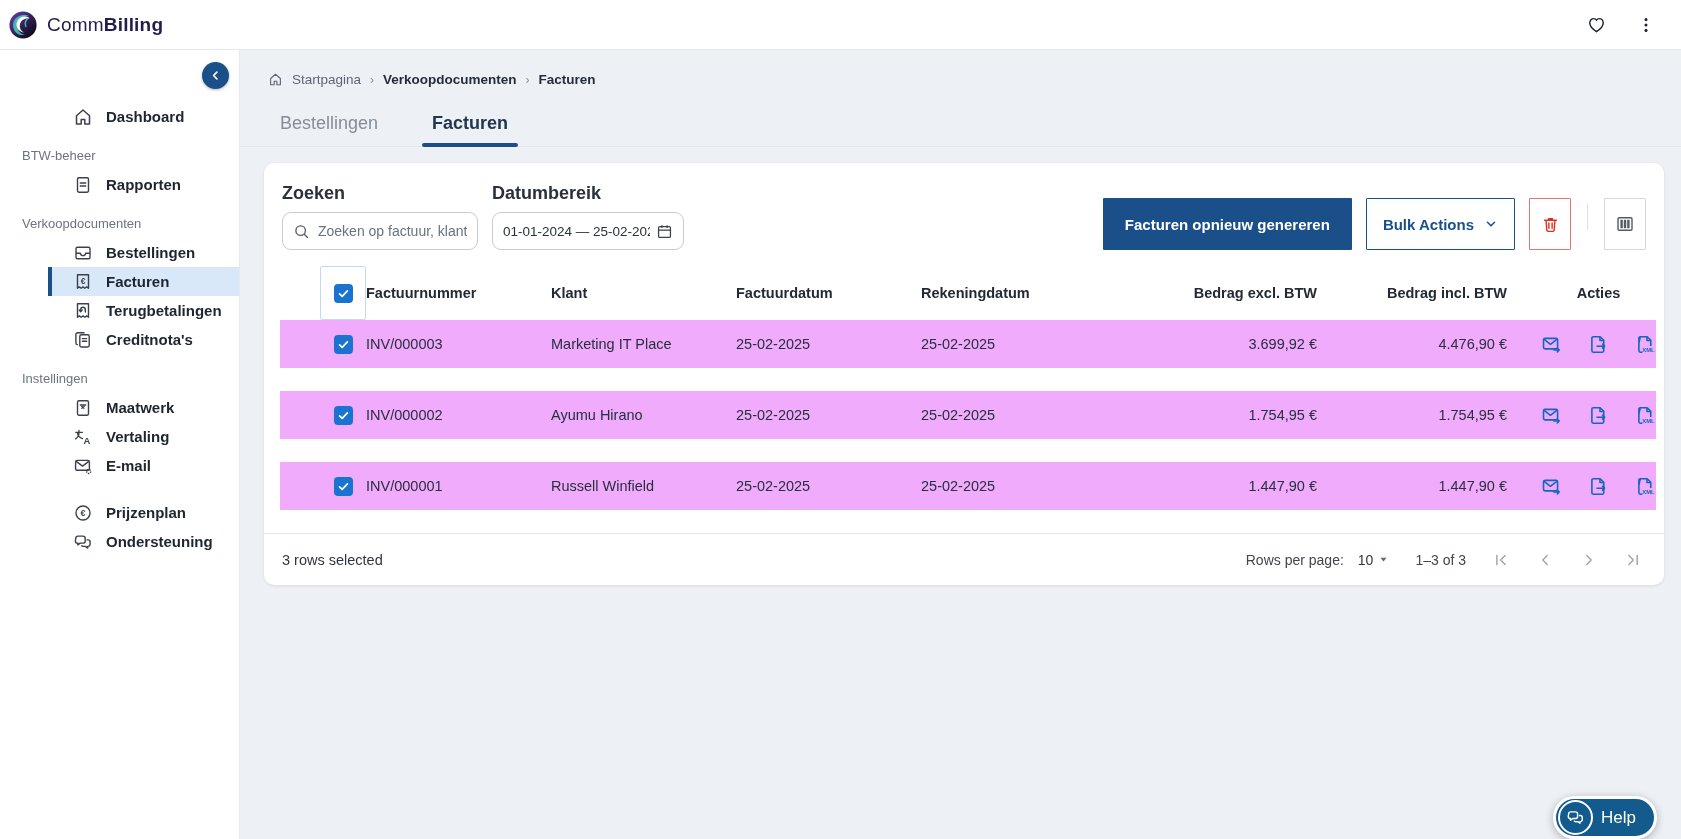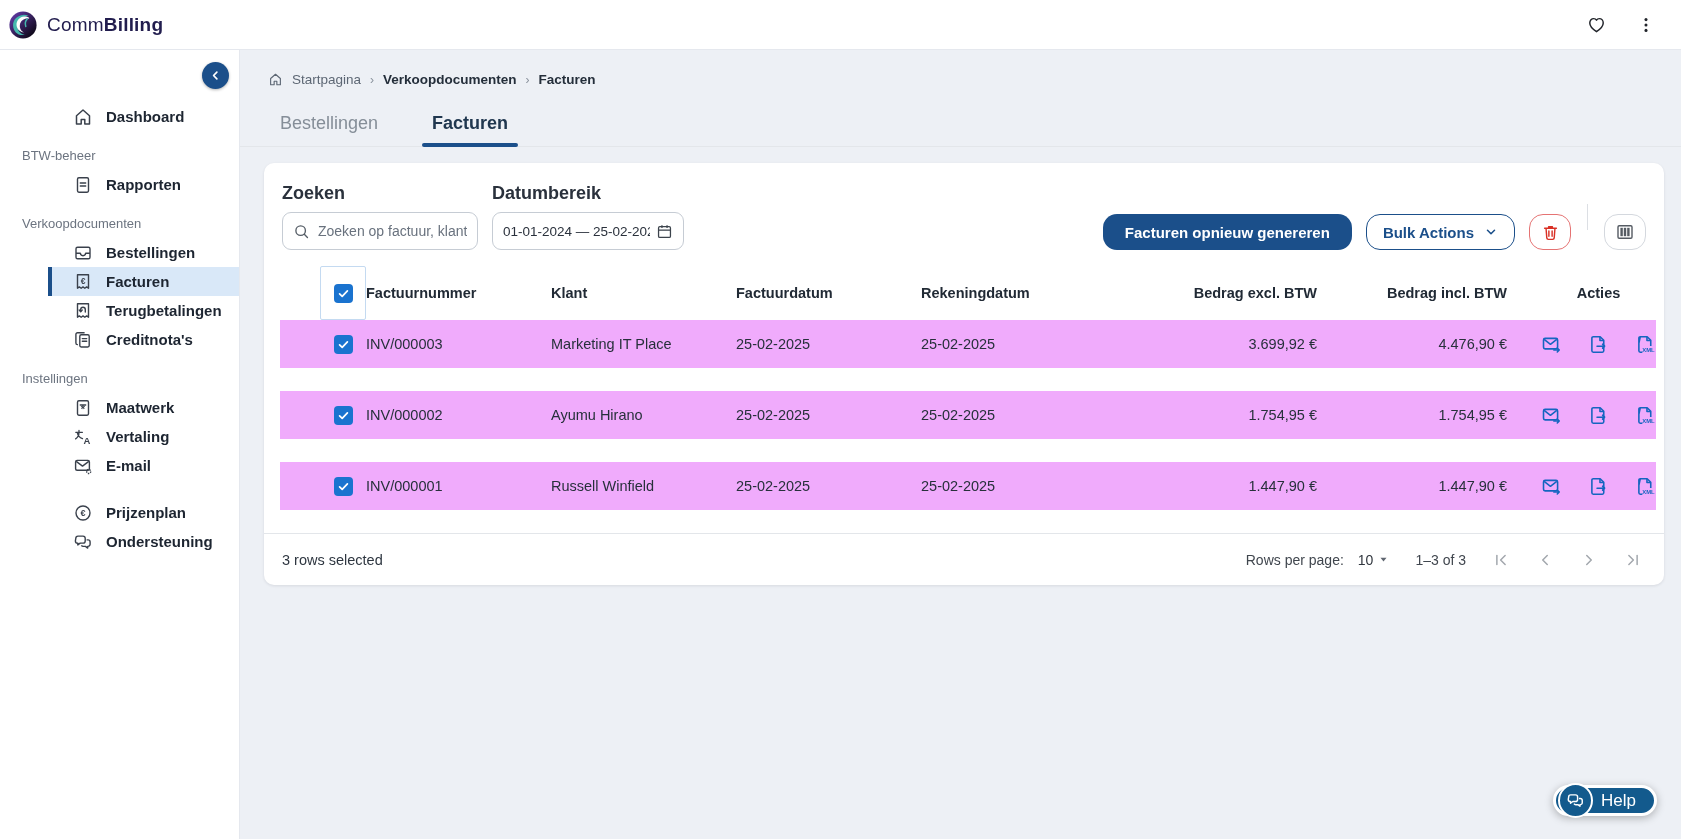--- a/index.html
+++ b/index.html
@@ -58,21 +58,21 @@
   .input-box { height:38px; border:1px solid #c6ccd4; border-radius:9px; display:flex; align-items:center;
                background:#fff; color:#5f6b78; font-size:14px; }
   .search-box { width:196px; padding:0 10px; gap:8px; }
   .search-box input { border:none; outline:none; flex:1; min-width:0; font-size:14px; color:#333;
                       font-family:"Liberation Sans", sans-serif; background:transparent; }
   .search-box input::placeholder { color:#69727e; }
   .date-box { width:192px; padding:0 10px; gap:6px; color:#2a313c; cursor:pointer; }
   .date-box .date-text { flex:1; font-size:13.5px; white-space:nowrap; overflow:hidden; }
   .spacer { flex:1; }
 
-  .btn { height:36px; border-radius:14px; font-size:15px; font-weight:700; cursor:pointer;
+  .btn { height:52px; border-radius:1px; font-size:15px; font-weight:700; cursor:pointer;
          display:flex; align-items:center; justify-content:center; font-family:"Liberation Sans", sans-serif; }
   .btn-primary { background:#1b4f8a; color:#fff; border:none; padding:0 22px; }
   .btn-outline { background:#fff; color:#1b4f8a; border:1.5px solid #1b4f8a; padding:0 16px; gap:10px; }
   .btn-icon { width:42px; padding:0; background:#fff; }
   .btn-danger { border:1px solid #e57373; color:#d93025; }
   .btn-gray { border:1px solid #d4d8de; color:#555b63; }
   .v-divider { width:1px; height:26px; background:#dcdfe4; margin:0 2px; align-self:center; }
 
   
   .tbl { padding:0 8px 0 16px; }
@@ -93,21 +93,21 @@
   .card-footer { border-top:1px solid #e3e6ea; height:52px; display:flex; align-items:center;
                  justify-content:space-between; padding:0 22px 0 18px; }
   .footer-left { font-size:14.5px; color:#2e3640; }
   .footer-right { display:flex; align-items:center; gap:26px; font-size:14px; color:#40464e; }
   .rpp { display:flex; align-items:center; gap:14px; }
   .rpp-select { display:flex; align-items:center; gap:5px; cursor:pointer; color:#30363e; }
   .pager { display:flex; align-items:center; gap:26px; color:#a2a7ad; }
   .pager .pg-btn { background:none; border:none; color:#a2a7ad; display:flex; cursor:default; }
 
   
-  .help-btn { position:absolute; right:24px; bottom:23px; height:31px; border-radius:999px;
+  .help-btn { position:absolute; right:24px; bottom:0; height:43px; border-radius:999px;
               background:#135a8d; border:3px solid #fff; box-shadow:0 2px 8px rgba(0,0,0,.28);
               display:flex; align-items:center; gap:8px; padding:0 18px 0 2px; cursor:pointer; }
   .help-icon-circle { width:35px; height:35px; border-radius:50%; background:#135a8d; border:2px solid #fff;
                       display:flex; align-items:center; justify-content:center; color:#fff; }
   .help-label { color:#fff; font-size:17px; }
 </style>
 </head>
 <body>
 
 <div class="page">

